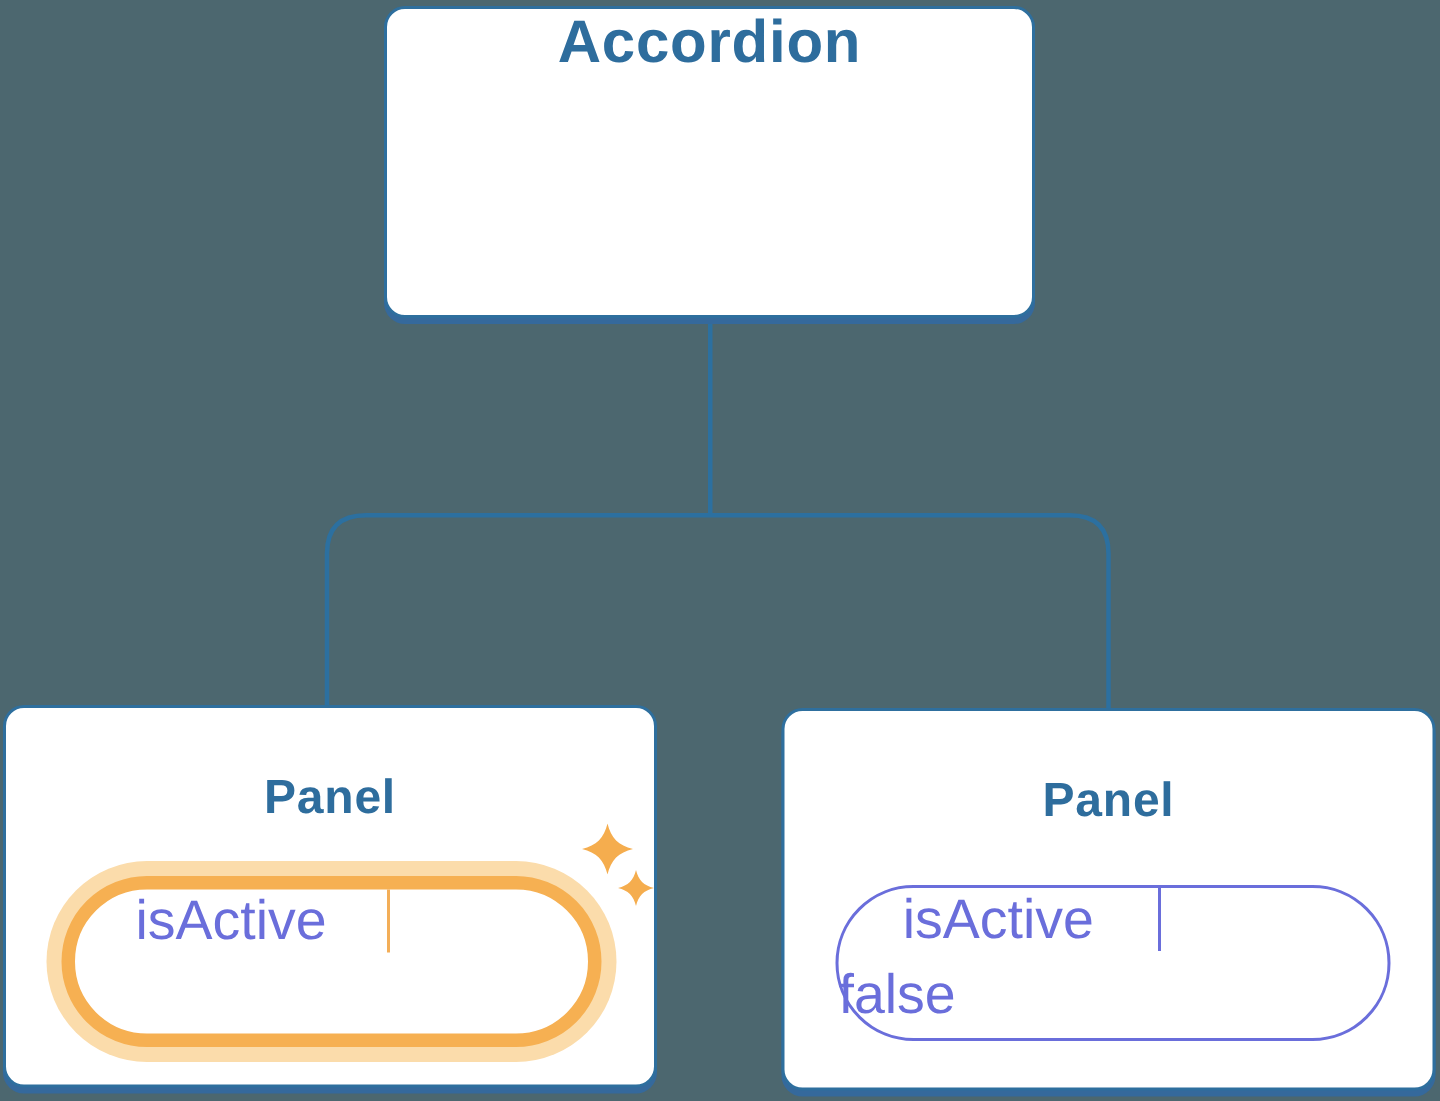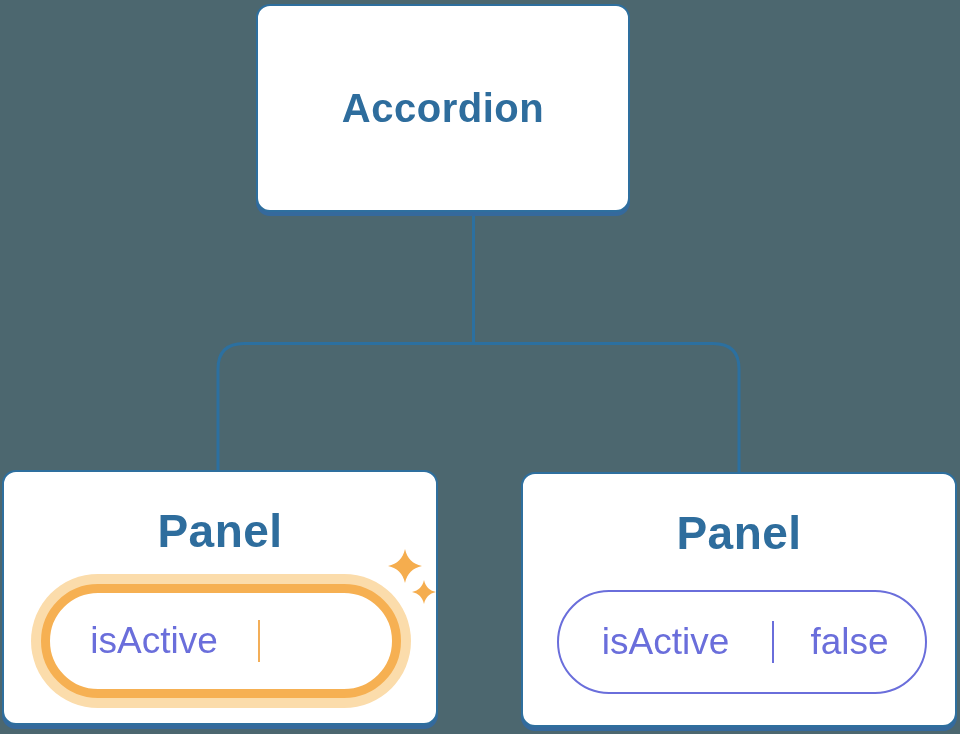--- a/index.html
+++ b/index.html
@@ -16,42 +16,43 @@
 
   .node {
     position: absolute;
     background: #ffffff;
     border: 2px solid #2e6f9e;
     border-radius: 14px;
     box-shadow: 0 4px 0 #35699c;
     box-sizing: border-box;
   }
   .node-root {
-    left: 256px; top: 4px; width: 374px; height: 208px;
-    display: flex; align-items: center; justify-content: center;
+    left: 256px; top: 4px; width: 434px; height: 208px;
+    display: flex; align-items: flex-start; justify-content: center;
   }
   .node-root .node-label {
     color: #2e6d9d; font-size: 40px; font-weight: 600; letter-spacing: 0.5px;
   }
   .node-panel { width: 436px; height: 255px; }
   .node-panel-left  { left: 2px;  top: 470px; }
   .node-panel-right { left: 521px; top: 472px; }
 
   .panel-title {
     position: absolute; left: 0; right: 0; top: 40px;
     text-align: center;
-    color: #2e6d9d; font-size: 46px; font-weight: 600; letter-spacing: 0.5px;
+    color: #2e6d9d; font-size: 32px; font-weight: 600; letter-spacing: 0.5px;
     line-height: 38px;
   }
 
   .pill {
     position: absolute;
     background: #ffffff;
-    display: flex; align-items: center;
+    display: flex; align-items: flex-start;
     box-sizing: border-box;
+    flex-direction: column;
   }
   .pill-active {
     left: 37px; top: 112px; width: 360px; height: 114px;
     border: 9px solid #f6b052;
     border-radius: 60px;
     box-shadow: 0 0 0 10px #fbdcab;
   }
   .pill-inactive {
     left: 34px; top: 116px; width: 370px; height: 104px;
     border: 2px solid #6a6edb;

